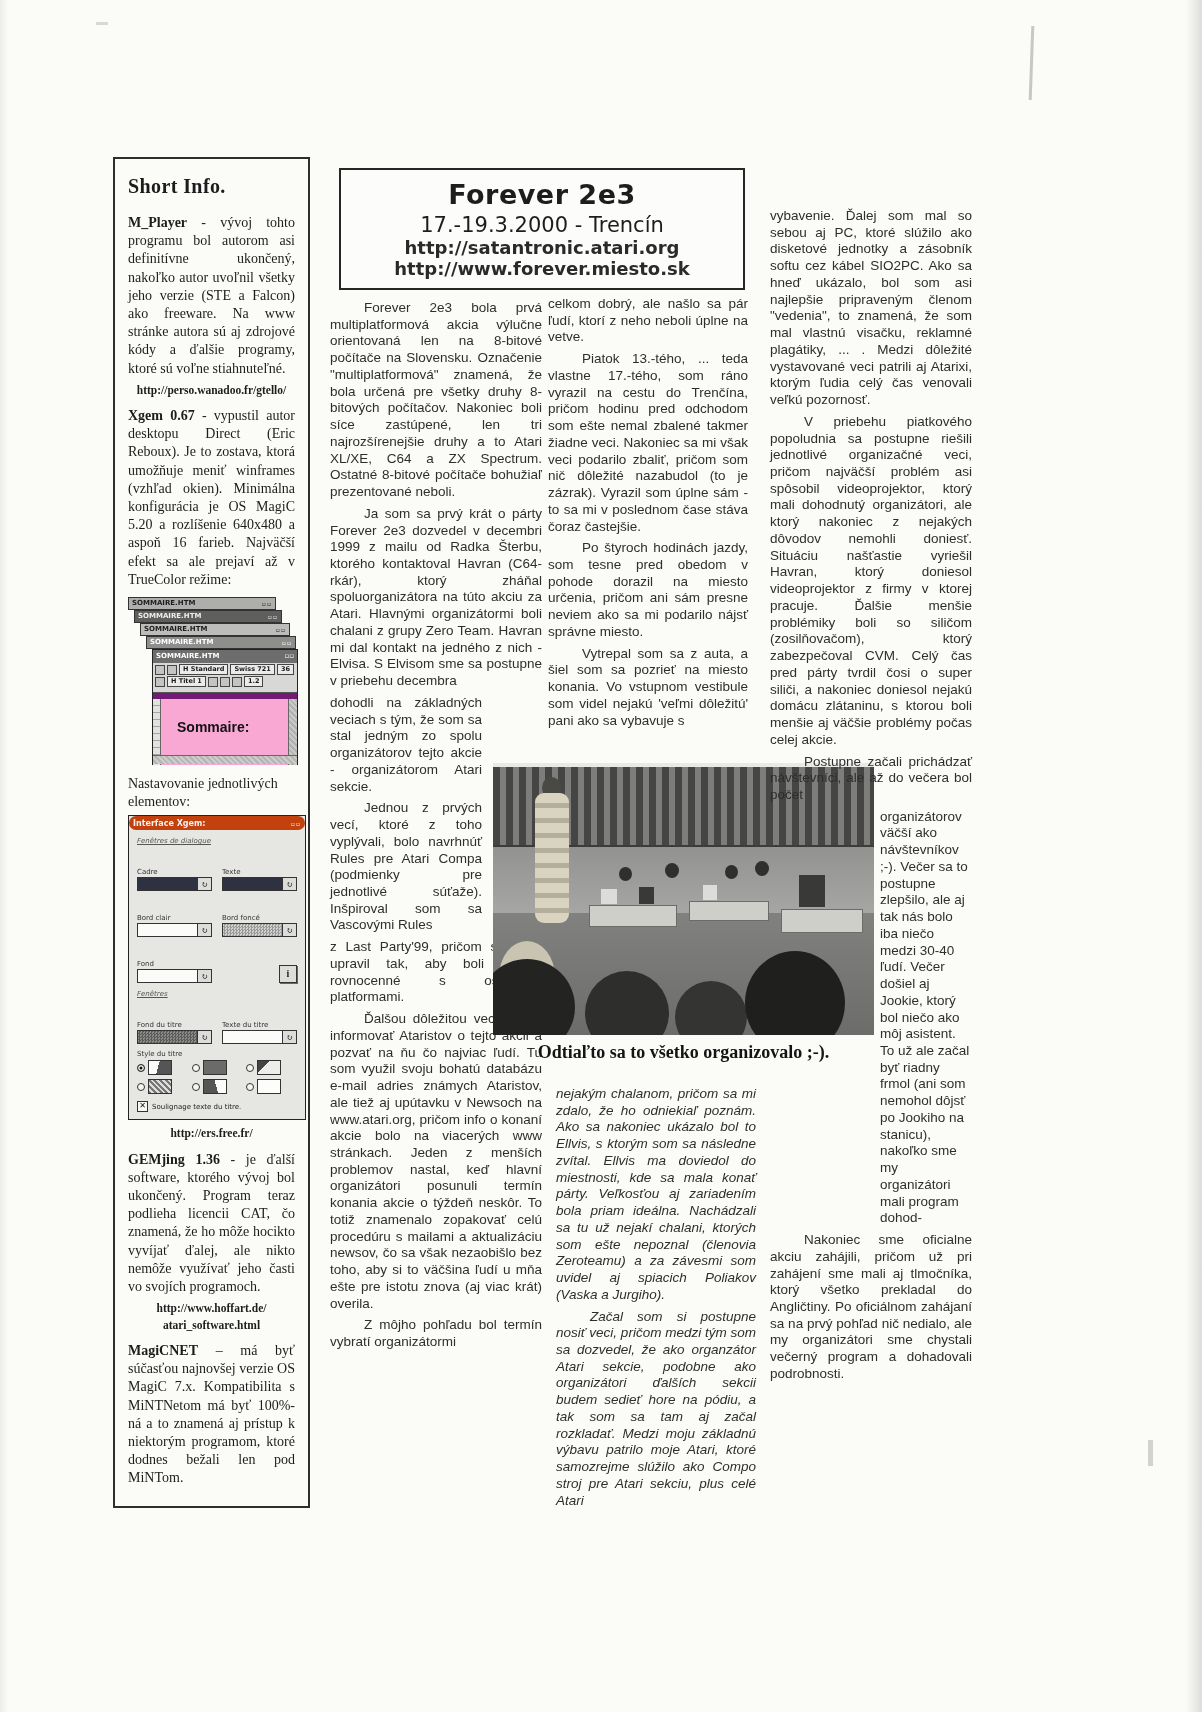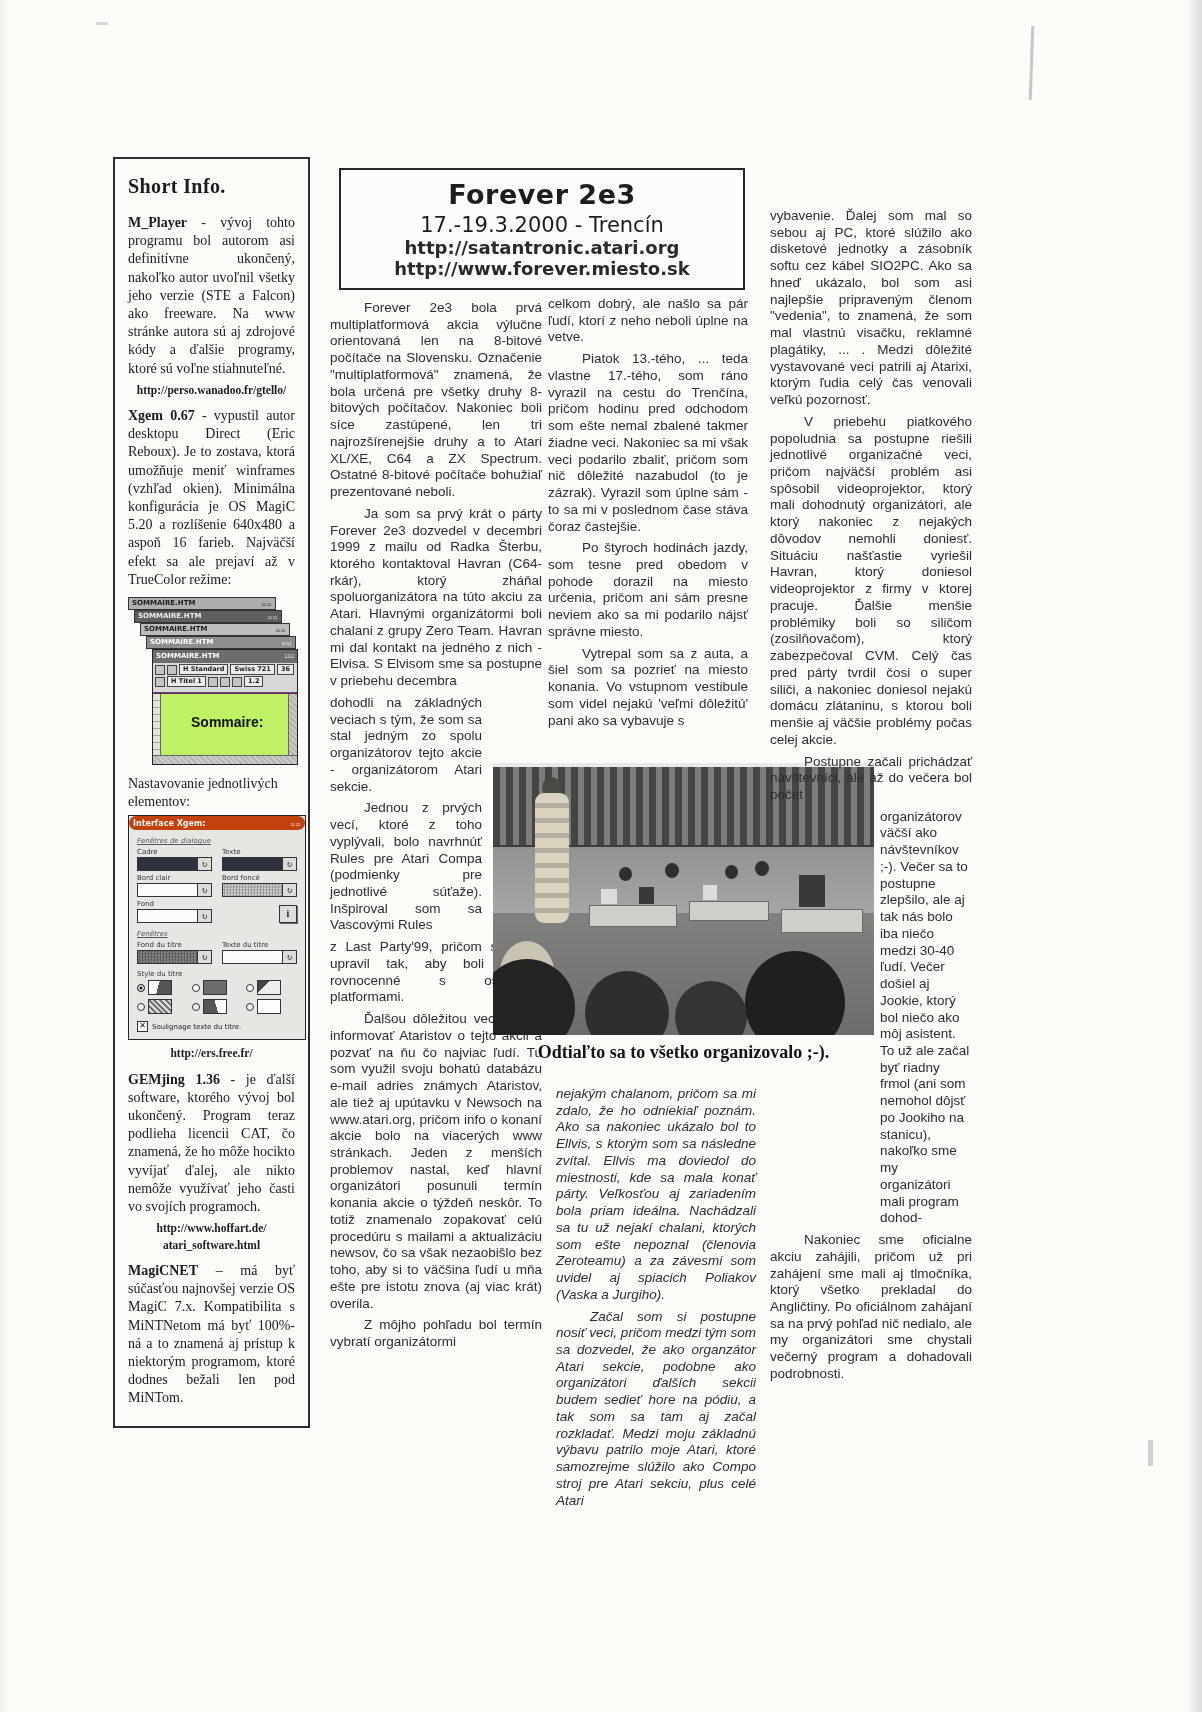--- a/index.html
+++ b/index.html
@@ -31,38 +31,38 @@
         display:flex;justify-content:space-between;align-items:center;}
   .cbar .g{font-size:6px;letter-spacing:1px;}
   .fwin{position:absolute;left:24px;top:52px;width:146px;height:116px;border:1px solid #222;background:#ececea;box-sizing:border-box;}
   .fwin-tb{height:13px;background:#6d6d6d;color:#fff;font:bold 7px "DejaVu Sans",sans-serif;
            padding:1px 3px;display:flex;justify-content:space-between;align-items:center;box-sizing:border-box;}
   .fwin-tool{height:30px;background:#d8d8d6;border-bottom:1px solid #555;padding:1px 2px;box-sizing:border-box;}
   .trow{display:flex;gap:2px;align-items:center;height:12px;}
   .tbtn{border:1px solid #444;background:#ebebe9;font:bold 6.5px "DejaVu Sans",sans-serif;
         padding:0 3px;line-height:9px;white-space:nowrap;}
   .tico{width:8px;height:8px;border:1px solid #444;background:#c4c4c2;}
-  .fwin-body{position:relative;background:#bef264;height:66px;border-top:1px solid #701a75;overflow:hidden;padding-left:14px;}
+  .fwin-body{position:relative;background:#f9a8d4;height:66px;border-top:6px solid #701a75;overflow:hidden;}
   .lruler{position:absolute;left:0;top:0;width:7px;height:100%;border-right:1px solid #666;
           background:repeating-linear-gradient(#e2e2e0 0 6px,#a5a5a3 6px 7px);}
   .vsb{position:absolute;right:0;top:0;width:8px;height:100%;border-left:1px solid #666;
        background:repeating-linear-gradient(45deg,#c9c9c7 0 2px,#b1b1af 2px 4px);}
   .hsb{position:absolute;left:0;bottom:0;width:100%;height:8px;border-top:1px solid #666;
        background:repeating-linear-gradient(45deg,#cccccb 0 2px,#b5b5b3 2px 4px);}
   .sommaire{margin:20px 0 0 24px;font:bold 14px "Liberation Sans",sans-serif;color:#111;}
 
   
   .xdlg{width:178px;margin:4px auto 6px;border:1px solid #222;background:#e6e6e3;box-sizing:border-box;padding-bottom:7px;}
   .xdlg-tb{height:14px;background:#c2410c;color:#f2f2f2;font:bold 8px "DejaVu Sans",sans-serif;
            padding:2px 4px;display:flex;justify-content:space-between;align-items:center;box-sizing:border-box;border-radius:7px;}
   .xdlg-tb .g{font-size:6px;letter-spacing:1px;}
   .xghead{font:italic 7px "DejaVu Sans",sans-serif;color:#555;text-decoration:underline;margin:7px 8px 3px;}
   .xrow{display:flex;justify-content:space-between;margin:3px 8px 0;}
   .xfield{width:75px;}
-  .xflabel{font:7px "DejaVu Sans",sans-serif;color:#333;margin-bottom:1px;}
+  .xflabel{font:7px "DejaVu Sans",sans-serif;color:#333;margin-bottom:1px;margin-top:20px;}
   .xctrl{display:flex;height:14px;}
   .xswatch{flex:1;border:1px solid #333;}
   .sw-dark{background:#2e3140;}
   .sw-white{background:#fbfbfa;}
   .sw-dith{background:repeating-conic-gradient(#9a9a98 0% 25%,#d2d2d0 0% 50%);background-size:3px 3px;}
   .sw-dark2{background:repeating-conic-gradient(#5c5c5a 0% 25%,#8a8a88 0% 50%);background-size:3px 3px;}
   .xpop{width:13px;border:1px solid #333;border-left:none;background:#dcdcda;display:flex;
         align-items:center;justify-content:center;font-size:8px;color:#222;}
   .xinfo{width:16px;height:16px;border:1px solid #333;background:#dddddb;box-shadow:1px 1px 0 #666;
          font:bold 10px "Liberation Serif",serif;text-align:center;line-height:15px;align-self:flex-end;}

